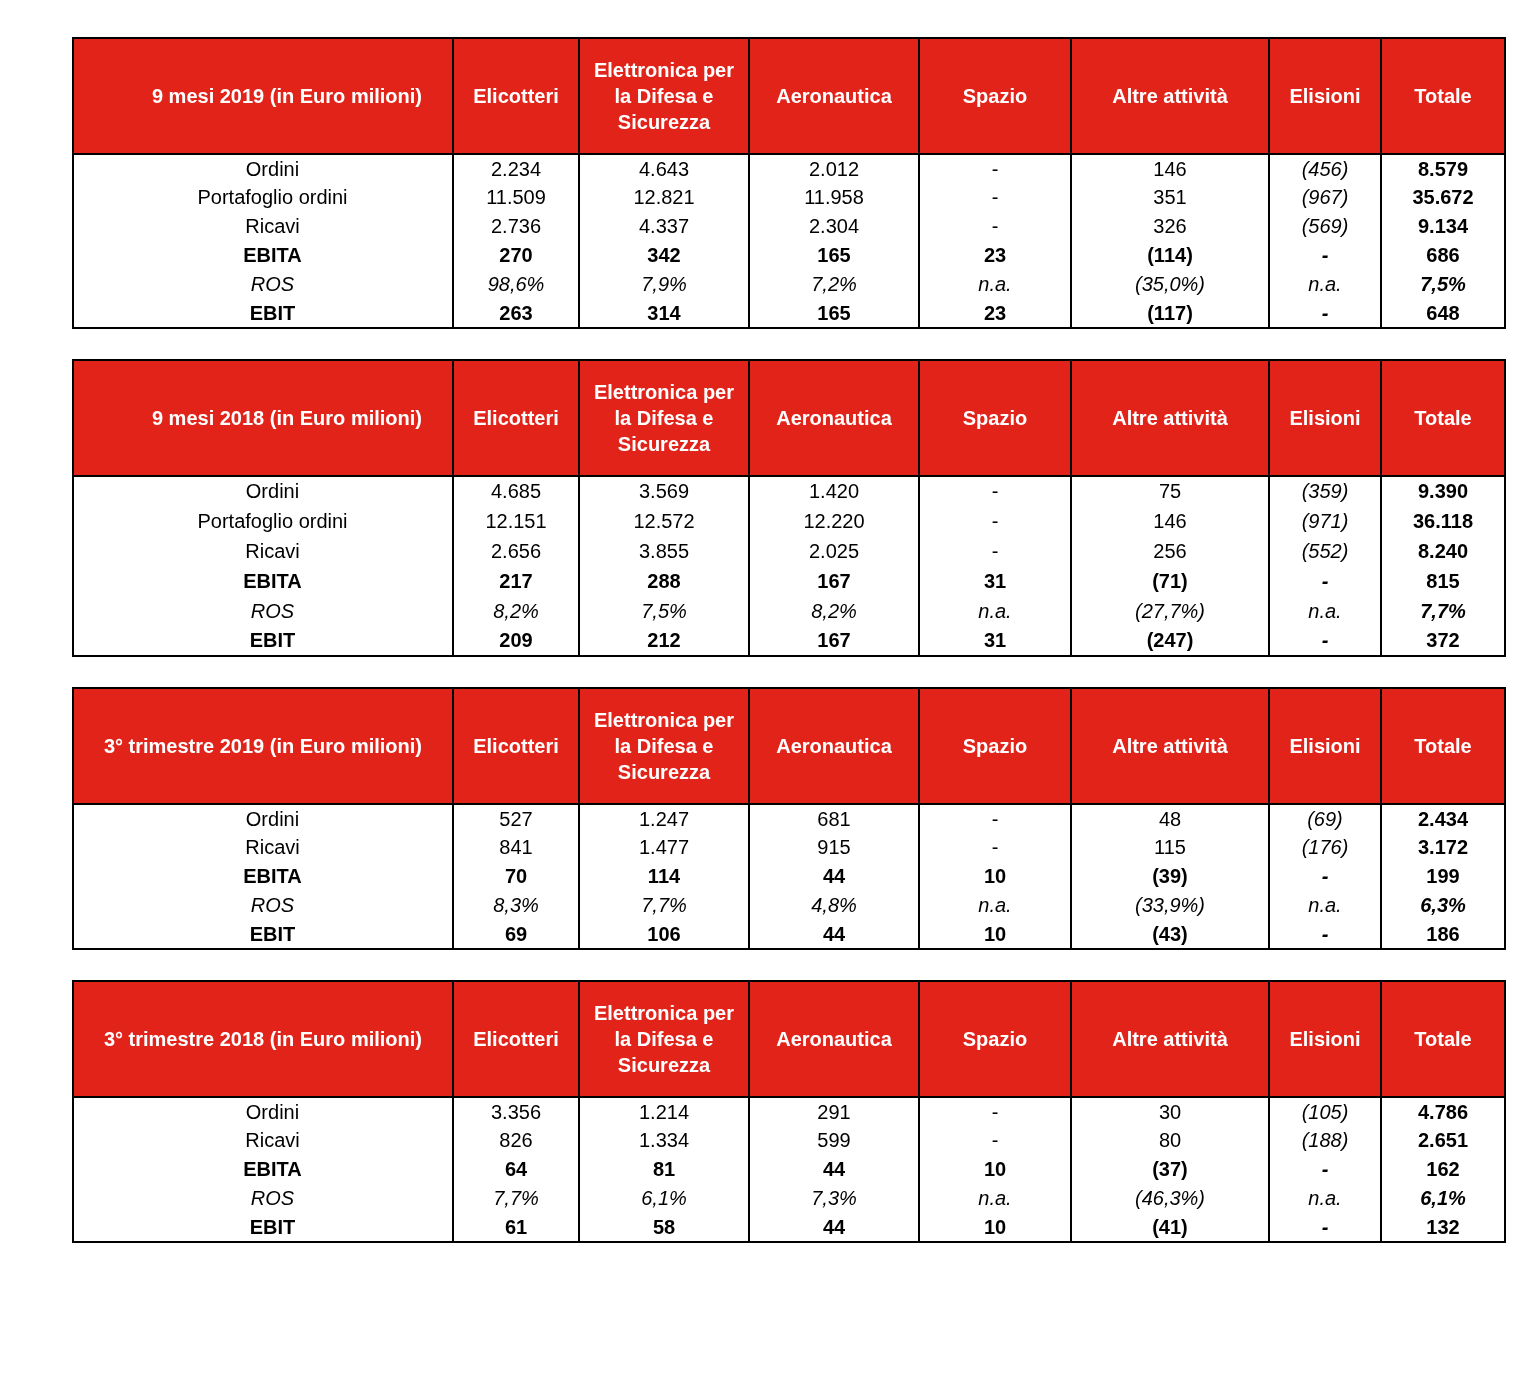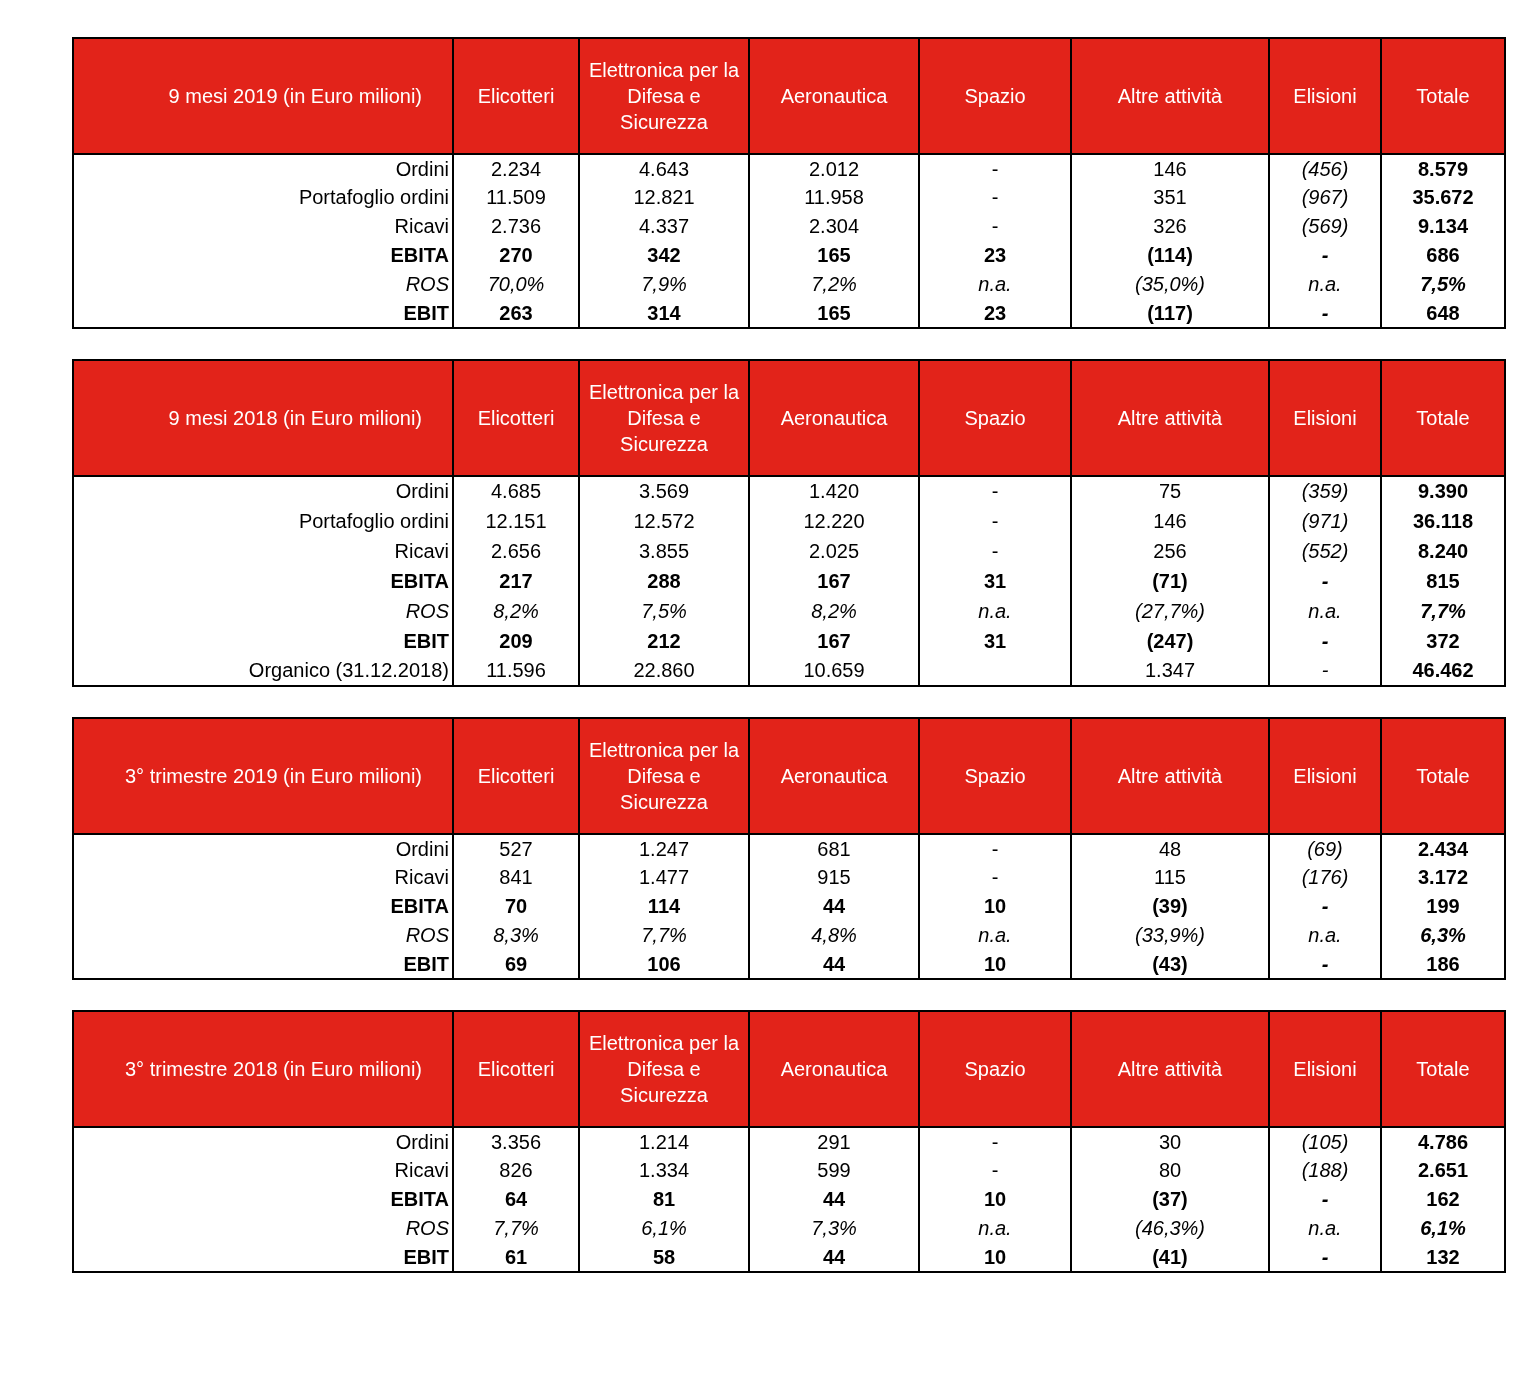--- a/index.html
+++ b/index.html
@@ -41,21 +41,21 @@
   col.c-spazio  { width: 152px; }
   col.c-altre   { width: 198px; }
   col.c-elis    { width: 112px; }
   col.c-tot     { width: 124px; }
 
   thead tr { height: 116px; }
   thead th {
     background: var(--header-bg);
     color: var(--header-text);
     border: 2px solid var(--border-color);
-    font-weight: normal;
+    font-weight: bold;
     text-align: center;
     vertical-align: middle;
     line-height: 1.3;
     padding: 2px 8px;
     margin-top: 28px;
   }
   thead th.title-cell {
     text-align: right;
     padding-left: 9px;
     padding-right: 30px;
@@ -65,21 +65,21 @@
   tbody td {
     border-left: 2px solid var(--border-color);
     border-right: 2px solid var(--border-color);
     border-top: none;
     border-bottom: none;
     vertical-align: middle;
     padding: 0 3px;
     white-space: nowrap;
     overflow: hidden;
   }
-  td.label-cell { text-align: right; padding-left: 22px; }
+  td.label-cell { text-align: center; padding-left: 22px; }
   td.val { text-align: center; }
   tr.style-bold td { font-weight: bold; }
   tr.style-italic td { font-style: italic; }
   td.col-elisioni { font-style: italic; margin-left: 7px; }
   td.col-totale { font-weight: bold; }
 </style>
 </head>
 <body>
 
 <div id="report">
@@ -142,21 +142,21 @@
           <td class="val col-elicotteri">270</td>
           <td class="val col-elettronica">342</td>
           <td class="val col-aeronautica">165</td>
           <td class="val col-spazio">23</td>
           <td class="val col-altre-attivita">(114)</td>
           <td class="val col-elisioni">-</td>
           <td class="val col-totale">686</td>
         </tr>
         <tr class="style-italic">
           <td class="label-cell">ROS</td>
-          <td class="val col-elicotteri">70,0%</td>
+          <td class="val col-elicotteri">98,6%</td>
           <td class="val col-elettronica">7,9%</td>
           <td class="val col-aeronautica">7,2%</td>
           <td class="val col-spazio">n.a.</td>
           <td class="val col-altre-attivita">(35,0%)</td>
           <td class="val col-elisioni">n.a.</td>
           <td class="val col-totale">7,5%</td>
         </tr>
         <tr class="style-bold">
           <td class="label-cell">EBIT</td>
           <td class="val col-elicotteri">263</td>
@@ -246,30 +246,20 @@
         <tr class="style-bold">
           <td class="label-cell">EBIT</td>
           <td class="val col-elicotteri">209</td>
           <td class="val col-elettronica">212</td>
           <td class="val col-aeronautica">167</td>
           <td class="val col-spazio">31</td>
           <td class="val col-altre-attivita">(247)</td>
           <td class="val col-elisioni">-</td>
           <td class="val col-totale">372</td>
         </tr>
-        <tr class="style-normal">
-          <td class="label-cell">Organico (31.12.2018)</td>
-          <td class="val col-elicotteri">11.596</td>
-          <td class="val col-elettronica">22.860</td>
-          <td class="val col-aeronautica">10.659</td>
-          <td class="val col-spazio"></td>
-          <td class="val col-altre-attivita">1.347</td>
-          <td class="val col-elisioni">-</td>
-          <td class="val col-totale">46.462</td>
-        </tr>
       </tbody>
     </table>
     <table class="fin-table gap-large">
       <colgroup>
         <col class="c-label">
         <col class="c-eli">
         <col class="c-elet">
         <col class="c-aero">
         <col class="c-spazio">
         <col class="c-altre">

